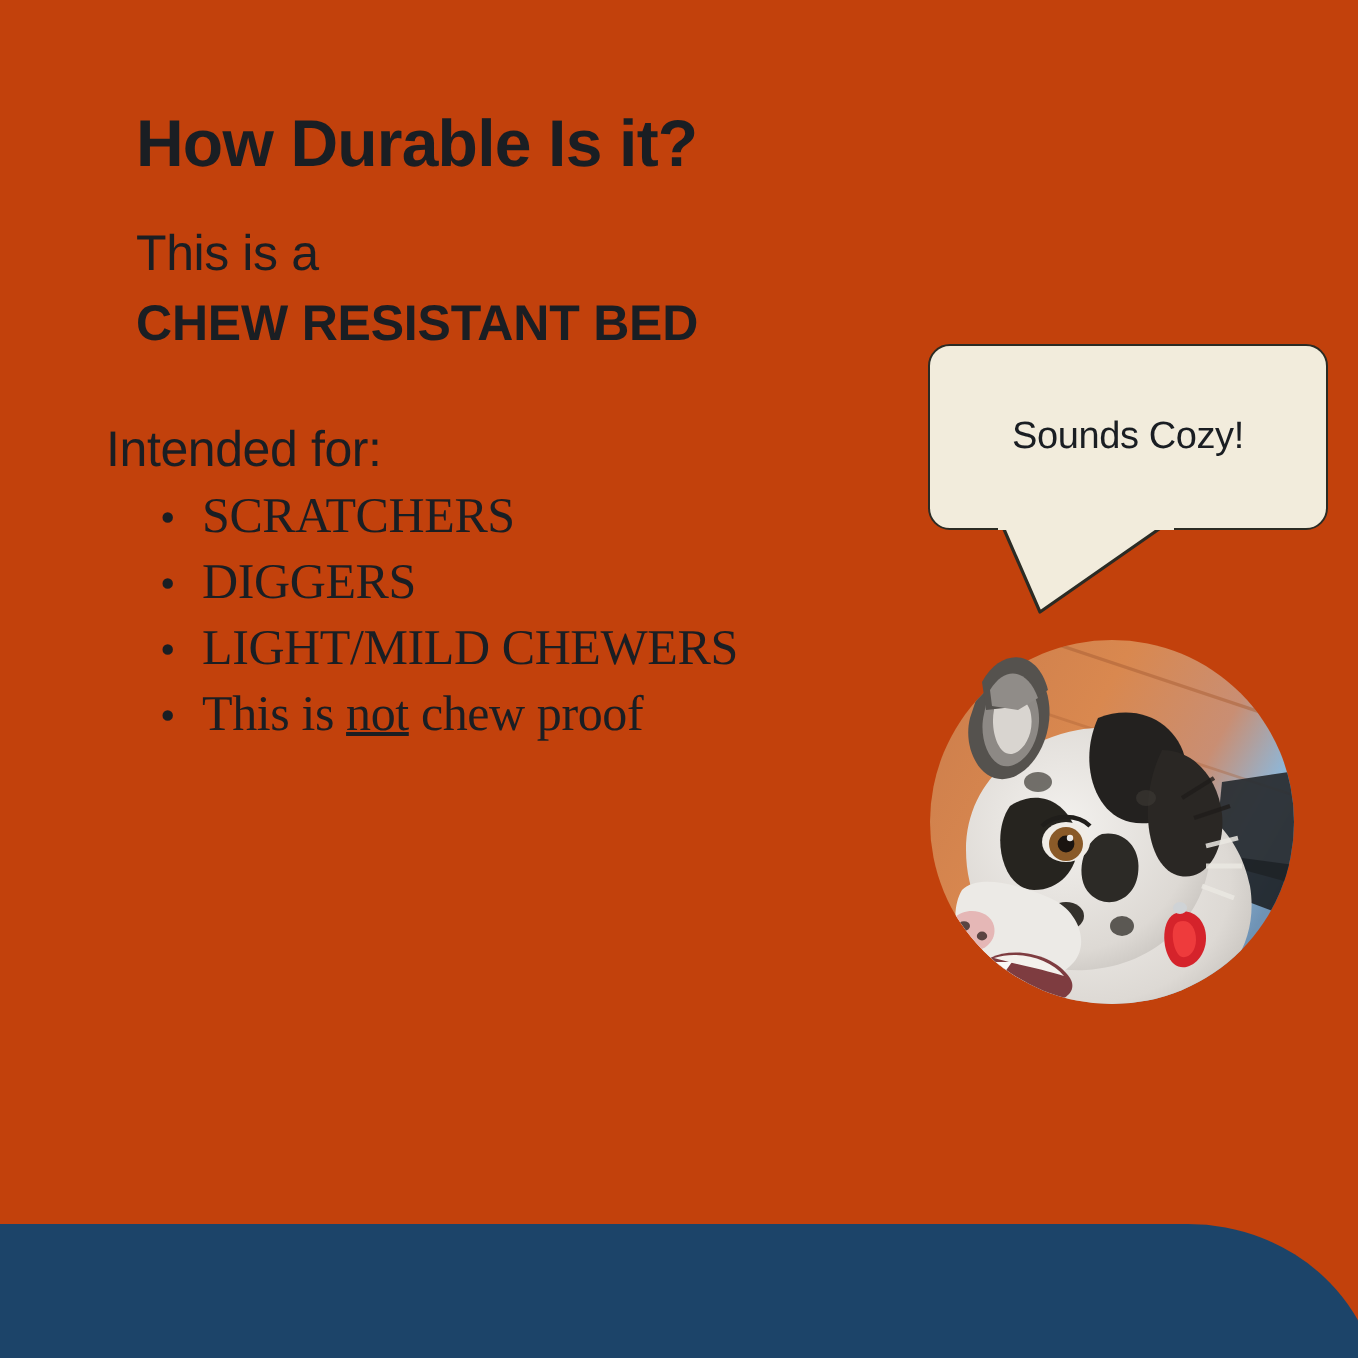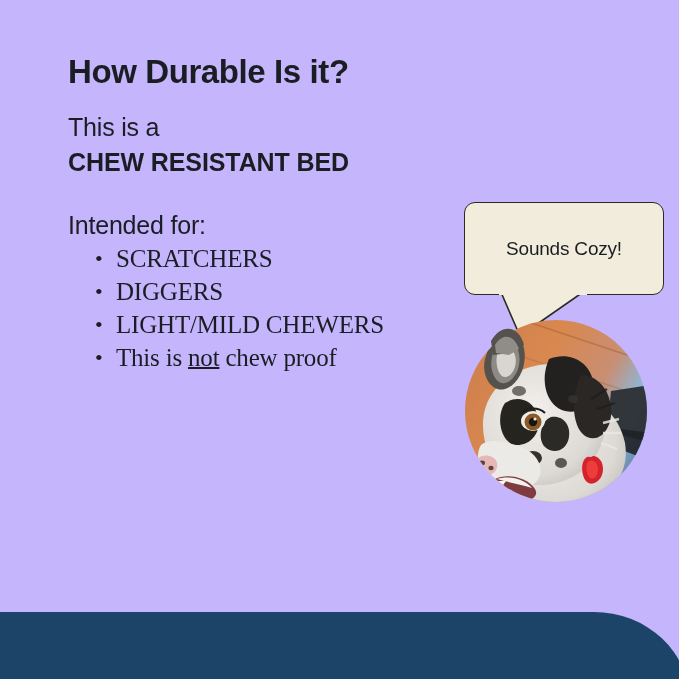--- a/index.html
+++ b/index.html
@@ -10,21 +10,21 @@
     width: 679px;
     height: 679px;
     overflow: hidden;
     font-family: "Liberation Sans", sans-serif;
     background: #f4db43;
   }
   #canvas {
     position: relative;
     width: 679px;
     height: 679px;
-    background: #c4b5fd;
+    background: #c2410c;
     overflow: hidden;
   }
 
   
   .bottom-band {
     position: absolute;
     left: -10px;
     top: 612px;
     width: 700px;
     height: 90px;
@@ -53,21 +53,21 @@
     font-size: 25px;
     line-height: 35px;
     letter-spacing: -0.2px;
   }
   .intro .line1 { font-weight: normal; display: block; }
   .intro .line2 { font-weight: bold; display: block; letter-spacing: -0.1px; }
 
   
   .intended {
     position: absolute;
-    left: 68px;
+    left: 53px;
     top: 208px;
     color: #1a1e23;
     font-size: 25px;
     letter-spacing: -0.2px;
   }
   .intended .lead {
     display: block;
     line-height: 34px;
   }
   .intended ul {
@@ -104,21 +104,20 @@
   }
   .closing b { font-weight: bold; }
 
   
   .bubble-wrap {
     position: absolute;
     left: 464px;
     top: 172px;
     width: 200px;
     height: 135px;
-    margin-top: 30px;
   }
   .bubble-box {
     position: absolute;
     left: 0;
     top: 0;
     width: 200px;
     height: 93px;
     background: #f2ecdc;
     border: 1.5px solid #2b2b24;
     border-radius: 11px;

